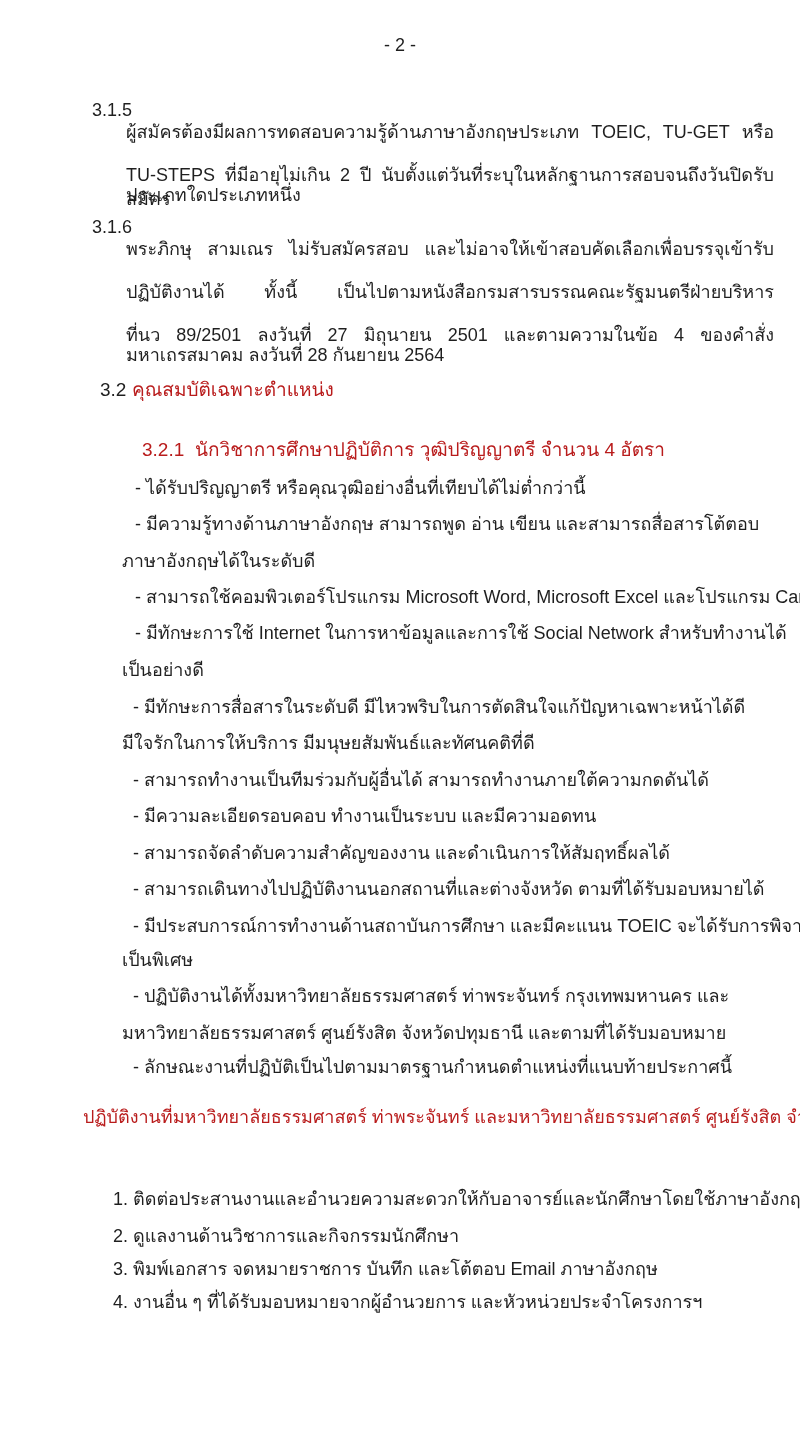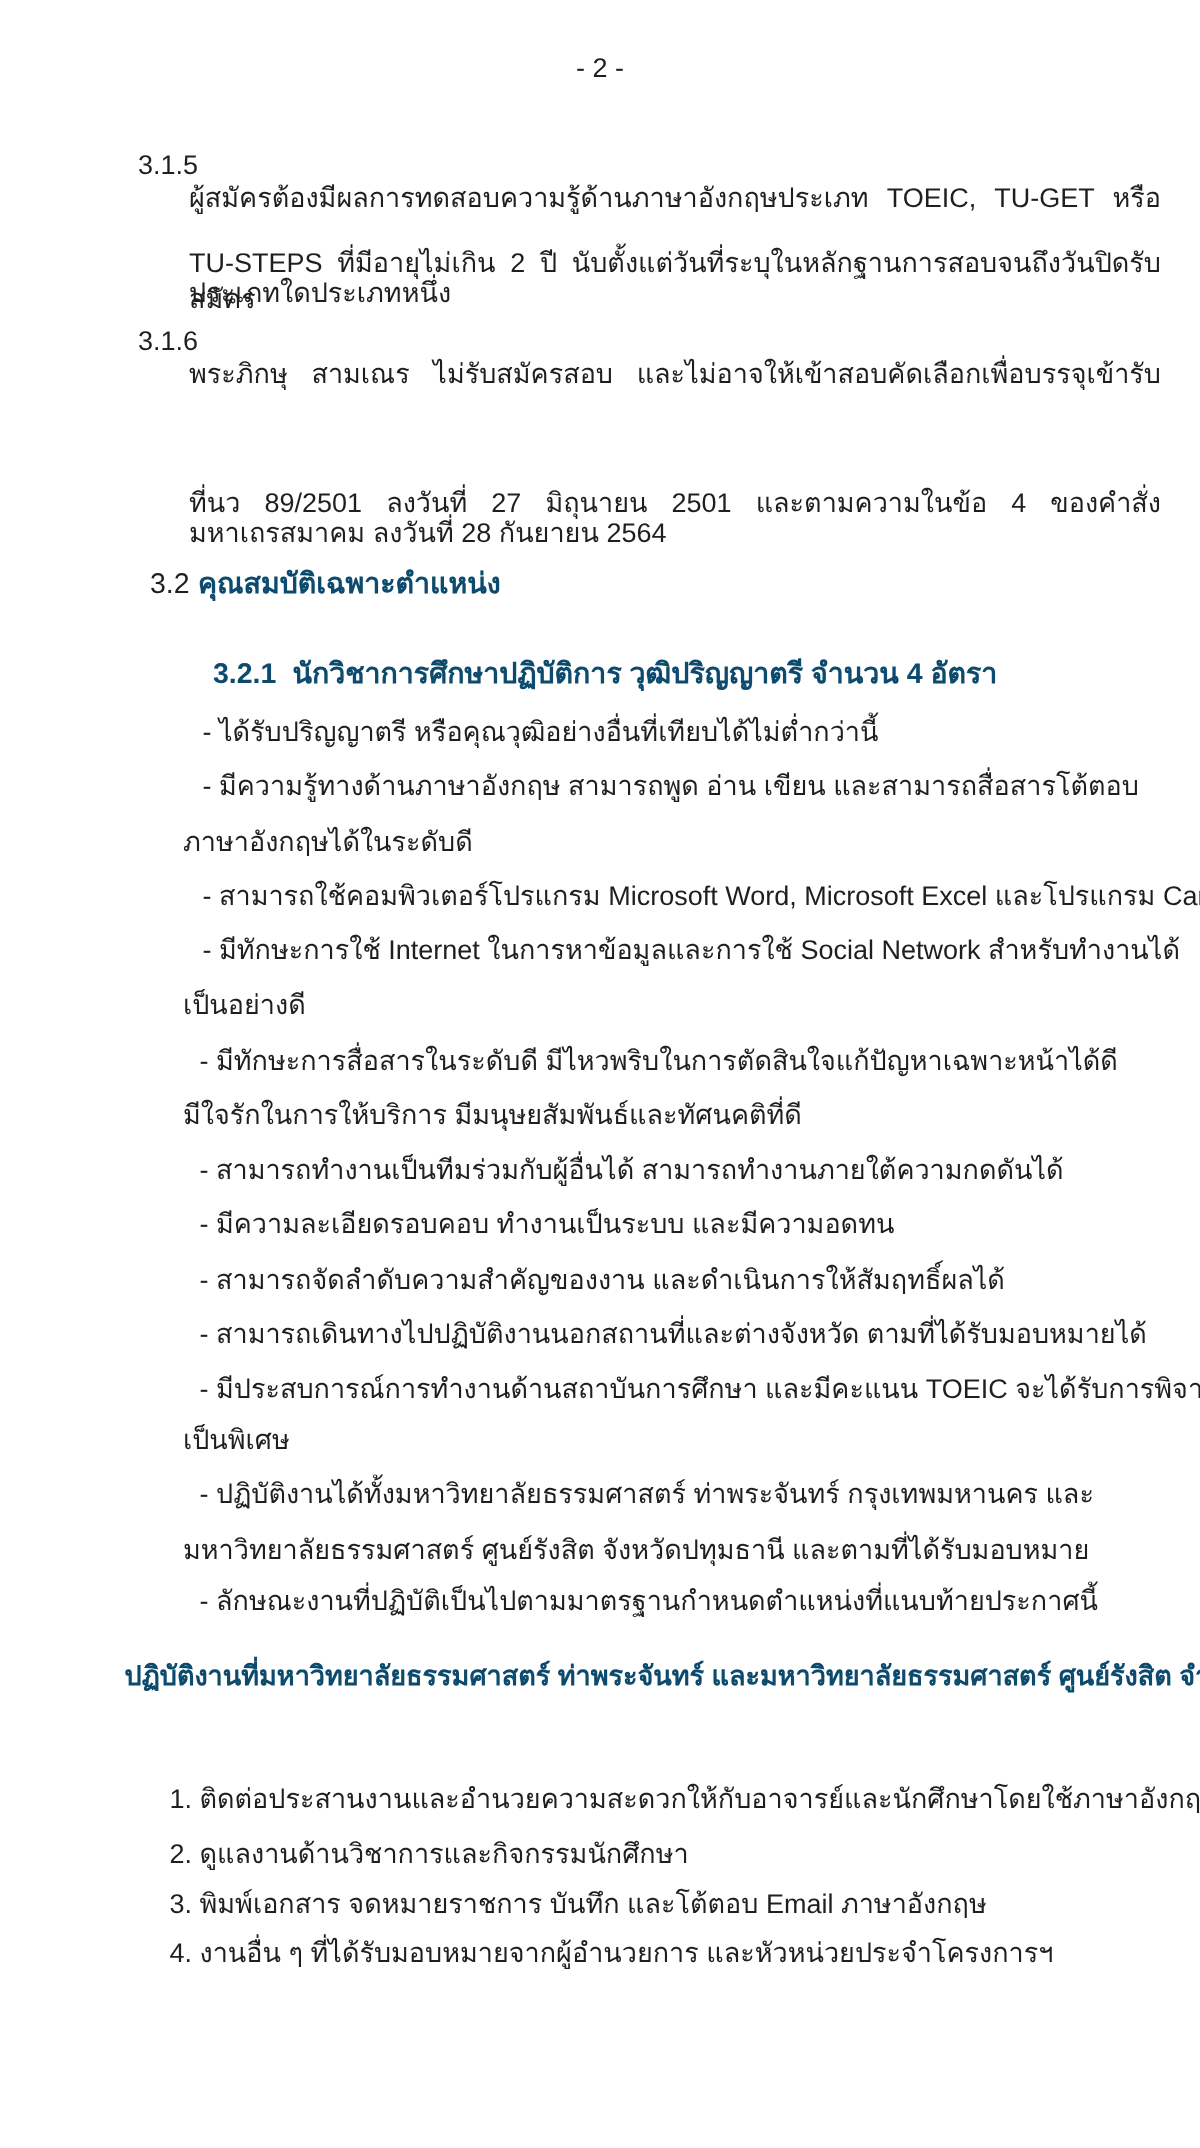--- a/index.html
+++ b/index.html
@@ -28,22 +28,22 @@
     text-align: center;
   }
   .just {
     white-space: normal;
     width: 648px;
     text-align: justify;
     text-align-last: justify;
     margin-top: 22px;
   }
   .bold {
-    font-weight: bold;
-    color: #0c4a6e;
+    font-weight: normal;
+    color: #b91c1c;
   }
   .h1 {
     font-size: 19px;
     margin-left: 47px;
   }
   .ul {
     text-decoration: underline;
     text-underline-offset: 3px;
     text-decoration-thickness: 2px;
   }
@@ -55,20 +55,21 @@
 
   <div class="line center" style="top:33px">- 2 -</div>
 
   <div class="line" style="left:92px;top:98px">3.1.5</div>
   <div class="line just" style="left:126px;top:98px">ผู้สมัครต้องมีผลการทดสอบความรู้ด้านภาษาอังกฤษประเภท TOEIC, TU-GET หรือ</div>
   <div class="line just" style="left:126px;top:141px">TU-STEPS ที่มีอายุไม่เกิน 2 ปี นับตั้งแต่วันที่ระบุในหลักฐานการสอบจนถึงวันปิดรับสมัคร</div>
   <div class="line" style="left:126px;top:183px">ประเภทใดประเภทหนึ่ง</div>
 
   <div class="line" style="left:92px;top:215px">3.1.6</div>
   <div class="line just" style="left:126px;top:215px">พระภิกษุ สามเณร ไม่รับสมัครสอบ และไม่อาจให้เข้าสอบคัดเลือกเพื่อบรรจุเข้ารับ</div>
+  <div class="line just" style="left:126px;top:258px">ปฏิบัติงานได้ ทั้งนี้ เป็นไปตามหนังสือกรมสารบรรณคณะรัฐมนตรีฝ่ายบริหาร</div>
   <div class="line just" style="left:126px;top:301px">ที่นว 89/2501 ลงวันที่ 27 มิถุนายน 2501 และตามความในข้อ 4 ของคำสั่ง</div>
   <div class="line" style="left:126px;top:343px">มหาเถรสมาคม ลงวันที่ 28 กันยายน 2564</div>
 
   <div class="line h1" style="left:53px;top:377px">3.2</div>
   <div class="line bold h1" style="left:85px;top:377px">คุณสมบัติเฉพาะตำแหน่ง</div>
 
   <div class="line bold h1" style="left:95px;top:437px">3.2.1</div>
   <div class="line bold h1" style="left:148px;top:437px">นักวิชาการศึกษาปฏิบัติการ วุฒิปริญญาตรี จำนวน 4 อัตรา</div>
 
   <div class="line" style="left:135px;top:476px">- ได้รับปริญญาตรี หรือคุณวุฒิอย่างอื่นที่เทียบได้ไม่ต่ำกว่านี้</div>

